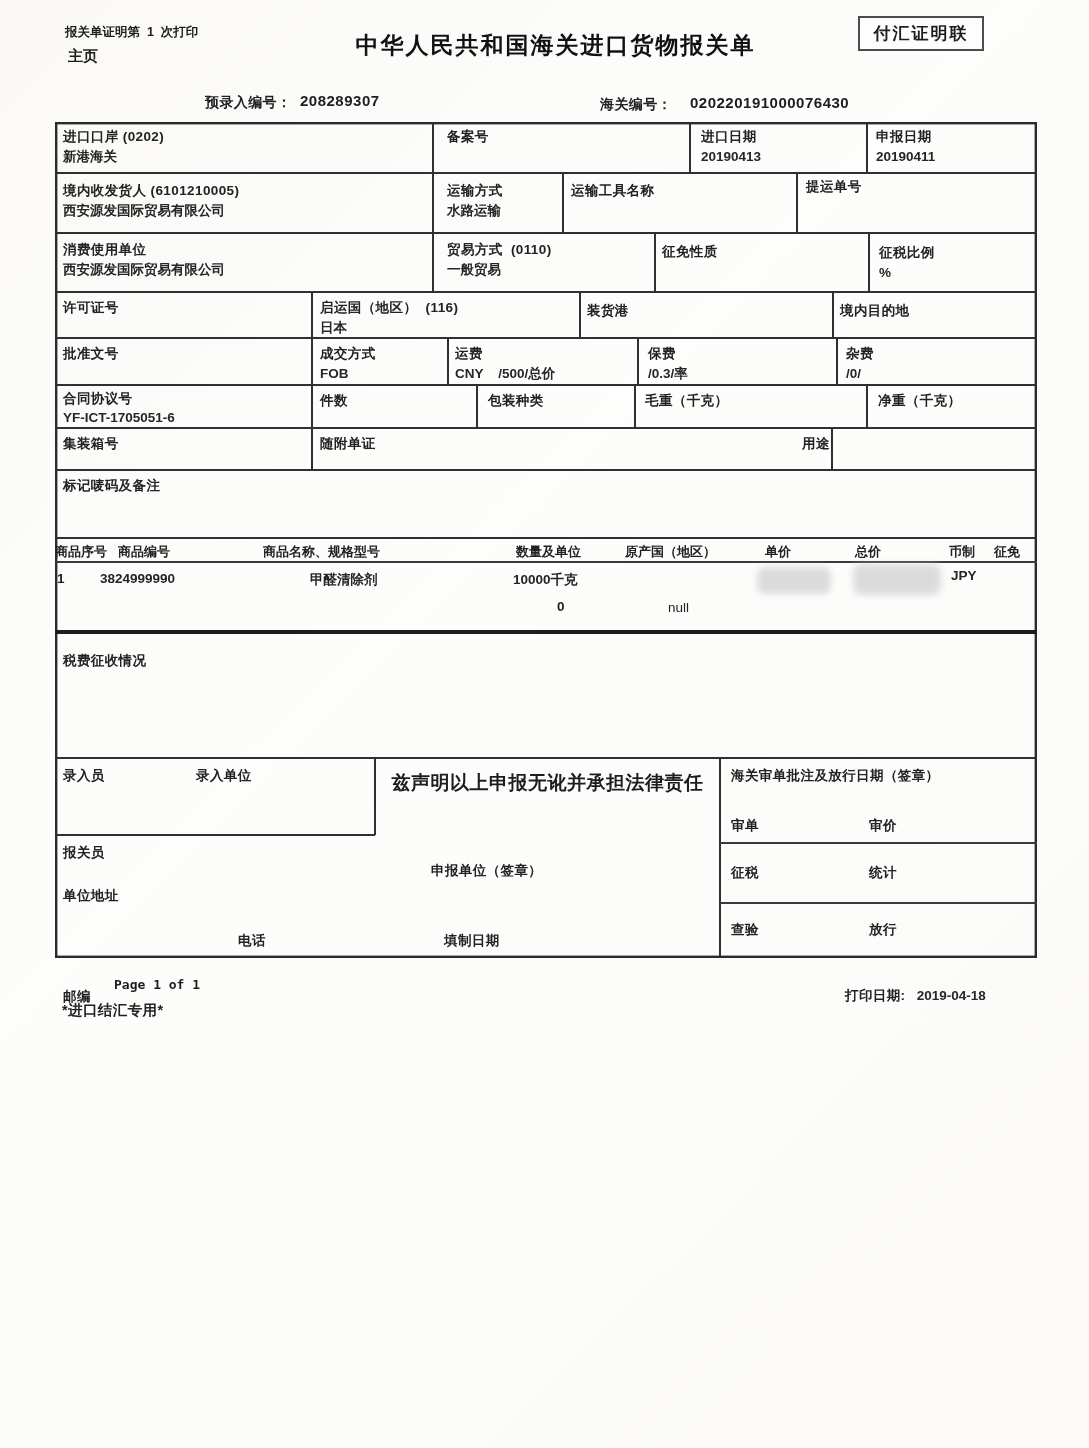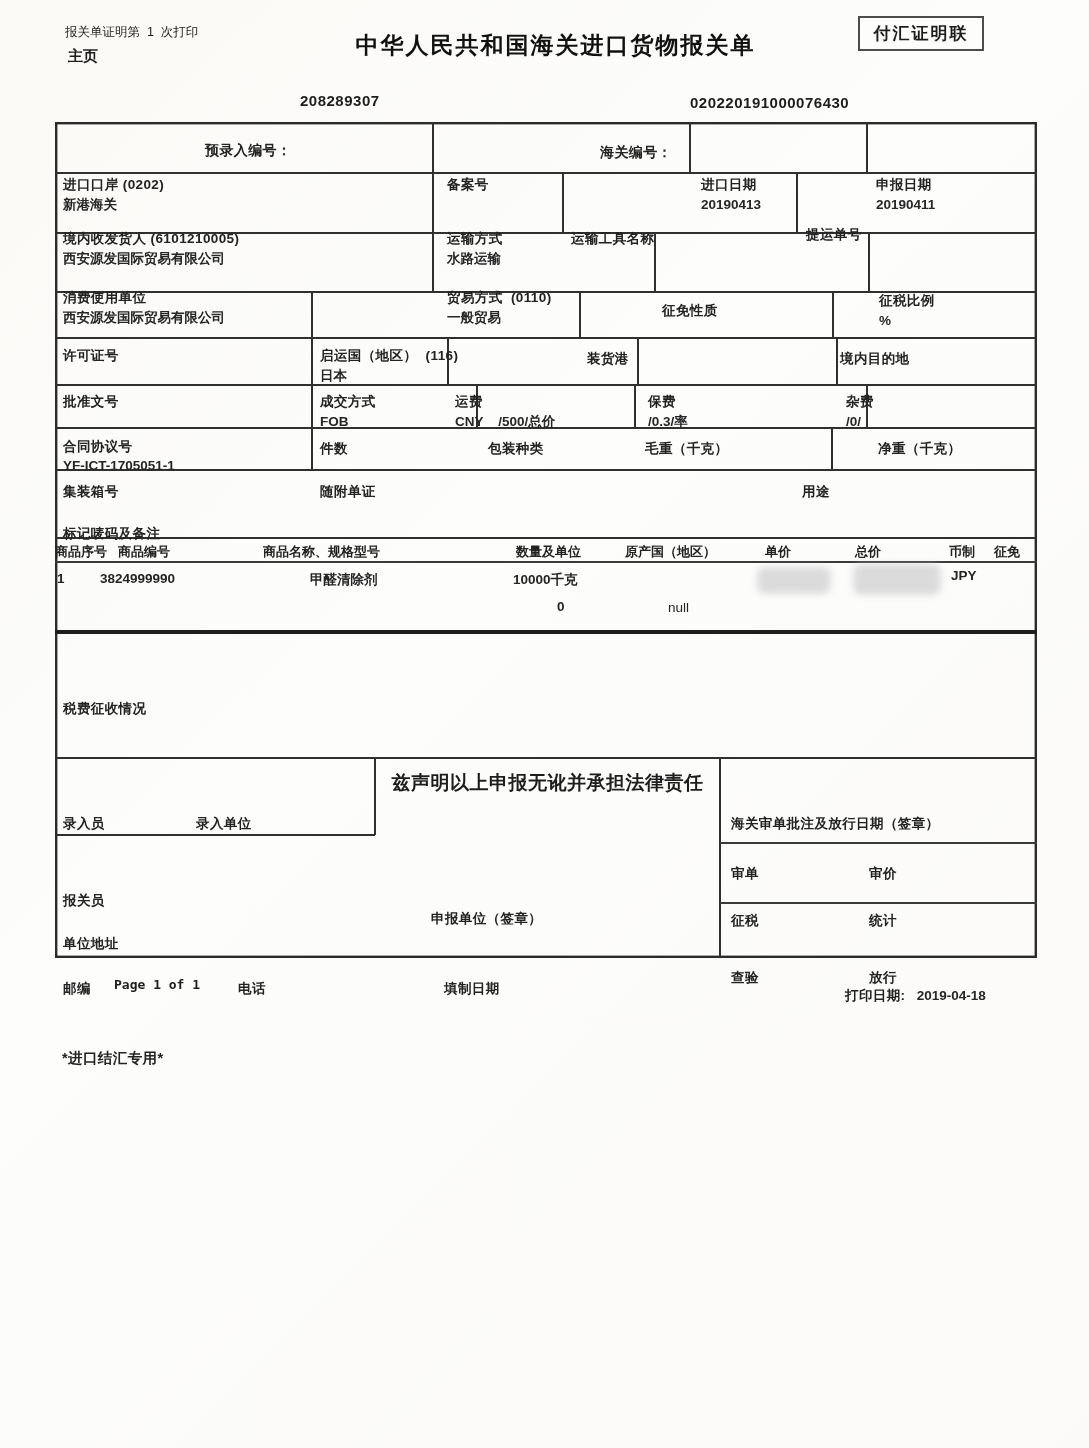--- a/index.html
+++ b/index.html
@@ -3,21 +3,21 @@
 <meta charset="utf-8">
 <style>
   html,body{margin:0;padding:0;background:#e8e6e2;}
   .sheet{
     position:relative;width:1089px;height:1448px;margin:0 auto;
     background:linear-gradient(135deg,#faf9f6 0%,#fdfdfc 40%,#fbfaf8 100%);
     font-family:"Liberation Sans","DejaVu Sans",sans-serif;
     color:#1d1d1d;overflow:hidden;
   }
   .c{position:absolute;font-size:13.5px;line-height:20px;white-space:pre-wrap;}
-  .b{font-weight:600;letter-spacing:.4px;color:#222;margin-top:48px;}
+  .b{font-weight:600;letter-spacing:.4px;color:#222;}
   .v{font-weight:600;color:#262626;}
   .num{font-weight:700;font-size:15px;letter-spacing:.5px;}
   .grid{position:absolute;left:55px;top:122px;}
   .gh{position:absolute;font-size:13px;font-weight:600;white-space:nowrap;color:#222;}
   .gv{position:absolute;font-size:13.5px;font-weight:600;white-space:nowrap;color:#242424;}
   .redact{position:absolute;background:#c6c6c8;border-radius:8px;filter:blur(3.5px);opacity:.6;}
   .copybox{
     position:absolute;left:858px;top:16px;width:122px;height:31px;
     border:2px solid #4c4c4c;display:flex;align-items:center;justify-content:center;
     font-size:17px;font-weight:600;letter-spacing:2px;background:#fdfdfc;
@@ -28,21 +28,21 @@
   }
   .statement{position:absolute;left:380px;top:770px;width:335px;text-align:center;
     font-size:19px;font-weight:600;letter-spacing:.5px;}
   .mono{font-family:"DejaVu Sans Mono","Liberation Mono",monospace;}
 </style>
 </head>
 <body>
 
 <div class="sheet">
 
-  <div class="c" style="left:65px;top:22px;font-size:12.5px;font-weight:400;">报关单证明第  1  次打印</div>
+  <div class="c" style="left:65px;top:22px;font-size:12.5px;font-weight:700;">报关单证明第  1  次打印</div>
   <div class="c" style="left:68px;top:46px;font-size:15px;font-weight:600;">主页</div>
   <div class="title">中华人民共和国海关进口货物报关单</div>
   <div class="copybox">付汇证明联</div>
 
   <div class="c b" style="left:205px;top:92px;font-size:14px;">预录入编号：</div>
   <div class="c num" style="left:300px;top:91px;">208289307</div>
   <div class="c b" style="left:600px;top:94px;font-size:14px;">海关编号：</div>
   <div class="c num" style="left:690px;top:93px;">020220191000076430</div>
 
   <svg class="grid" width="982" height="836" viewBox="0 0 982 836">
@@ -91,35 +91,35 @@
   <div class="c" style="left:701px;top:127px;"><div class="b">进口日期</div><div class="v">20190413</div></div>
   <div class="c" style="left:876px;top:127px;"><div class="b">申报日期</div><div class="v">20190411</div></div>
 
   <div class="c" style="left:63px;top:181px;"><div class="b">境内收发货人 (6101210005)</div><div class="v">西安源发国际贸易有限公司</div></div>
   <div class="c" style="left:447px;top:181px;"><div class="b">运输方式</div><div class="v">水路运输</div></div>
   <div class="c" style="left:571px;top:181px;"><div class="b">运输工具名称</div></div>
   <div class="c" style="left:806px;top:177px;"><div class="b">提运单号</div></div>
 
   <div class="c" style="left:63px;top:240px;"><div class="b">消费使用单位</div><div class="v">西安源发国际贸易有限公司</div></div>
   <div class="c" style="left:447px;top:240px;"><div class="b">贸易方式  (0110)</div><div class="v">一般贸易</div></div>
-  <div class="c" style="left:662px;top:253px;"><div class="b">征免性质</div></div>
+  <div class="c" style="left:662px;top:243px;font-family:Liberation Mono, monospace;"><div class="b">征免性质</div></div>
   <div class="c" style="left:879px;top:243px;"><div class="b">征税比例</div><div class="v">%</div></div>
 
   <div class="c" style="left:63px;top:298px;"><div class="b">许可证号</div></div>
   <div class="c" style="left:320px;top:298px;"><div class="b">启运国（地区）  (116)</div><div class="v">日本</div></div>
   <div class="c" style="left:587px;top:301px;"><div class="b">装货港</div></div>
   <div class="c" style="left:840px;top:301px;"><div class="b">境内目的地</div></div>
 
   <div class="c" style="left:63px;top:344px;"><div class="b">批准文号</div></div>
   <div class="c" style="left:320px;top:344px;"><div class="b">成交方式</div><div class="v">FOB</div></div>
   <div class="c" style="left:455px;top:344px;"><div class="b">运费</div><div class="v">CNY    /500/总价</div></div>
   <div class="c" style="left:648px;top:344px;"><div class="b">保费</div><div class="v">/0.3/率</div></div>
   <div class="c" style="left:846px;top:344px;"><div class="b">杂费</div><div class="v">/0/</div></div>
 
-  <div class="c" style="left:63px;top:389px;line-height:19px;"><div class="b">合同协议号</div><div class="v">YF-ICT-1705051-1</div></div>
+  <div class="c" style="left:63px;top:389px;line-height:19px;"><div class="b">合同协议号</div><div class="v">YF-ICT-1705051-6</div></div>
   <div class="c" style="left:320px;top:391px;"><div class="b">件数</div></div>
   <div class="c" style="left:488px;top:391px;"><div class="b">包装种类</div></div>
   <div class="c" style="left:645px;top:391px;"><div class="b">毛重（千克）</div></div>
   <div class="c" style="left:878px;top:391px;"><div class="b">净重（千克）</div></div>
 
   <div class="c" style="left:63px;top:434px;"><div class="b">集装箱号</div></div>
   <div class="c" style="left:320px;top:434px;"><div class="b">随附单证</div></div>
   <div class="c" style="left:802px;top:434px;"><div class="b">用途</div></div>
 
   <div class="c" style="left:63px;top:476px;"><div class="b">标记唛码及备注</div></div>
@@ -152,21 +152,21 @@
   <div class="c b" style="left:731px;top:766px;">海关审单批注及放行日期（签章）</div>
   <div class="c b" style="left:731px;top:816px;">审单</div>
   <div class="c b" style="left:869px;top:816px;">审价</div>
   <div class="c b" style="left:731px;top:863px;">征税</div>
   <div class="c b" style="left:869px;top:863px;">统计</div>
   <div class="c b" style="left:731px;top:920px;">查验</div>
   <div class="c b" style="left:869px;top:920px;">放行</div>
   <div class="c b" style="left:63px;top:843px;">报关员</div>
   <div class="c b" style="left:431px;top:861px;">申报单位（签章）</div>
   <div class="c b" style="left:63px;top:886px;">单位地址</div>
-  <div class="c b" style="left:63px;top:931px;text-align:center;">邮编</div>
+  <div class="c b" style="left:63px;top:987px;text-align:center;">邮编</div>
   <div class="c b" style="left:238px;top:931px;">电话</div>
   <div class="c b" style="left:444px;top:931px;">填制日期</div>
 
   <div class="c mono" style="left:114px;top:975px;font-size:13px;font-weight:600;">Page 1 of 1</div>
   <div class="c b" style="left:62px;top:1000px;font-size:14.5px;font-weight:700;">*进口结汇专用*</div>
   <div class="c" style="left:845px;top:986px;font-size:13.5px;"><span class="b">打印日期:</span><span>   </span><span class="v">2019-04-18</span></div>
 
 </div>
 
 </body></html>

